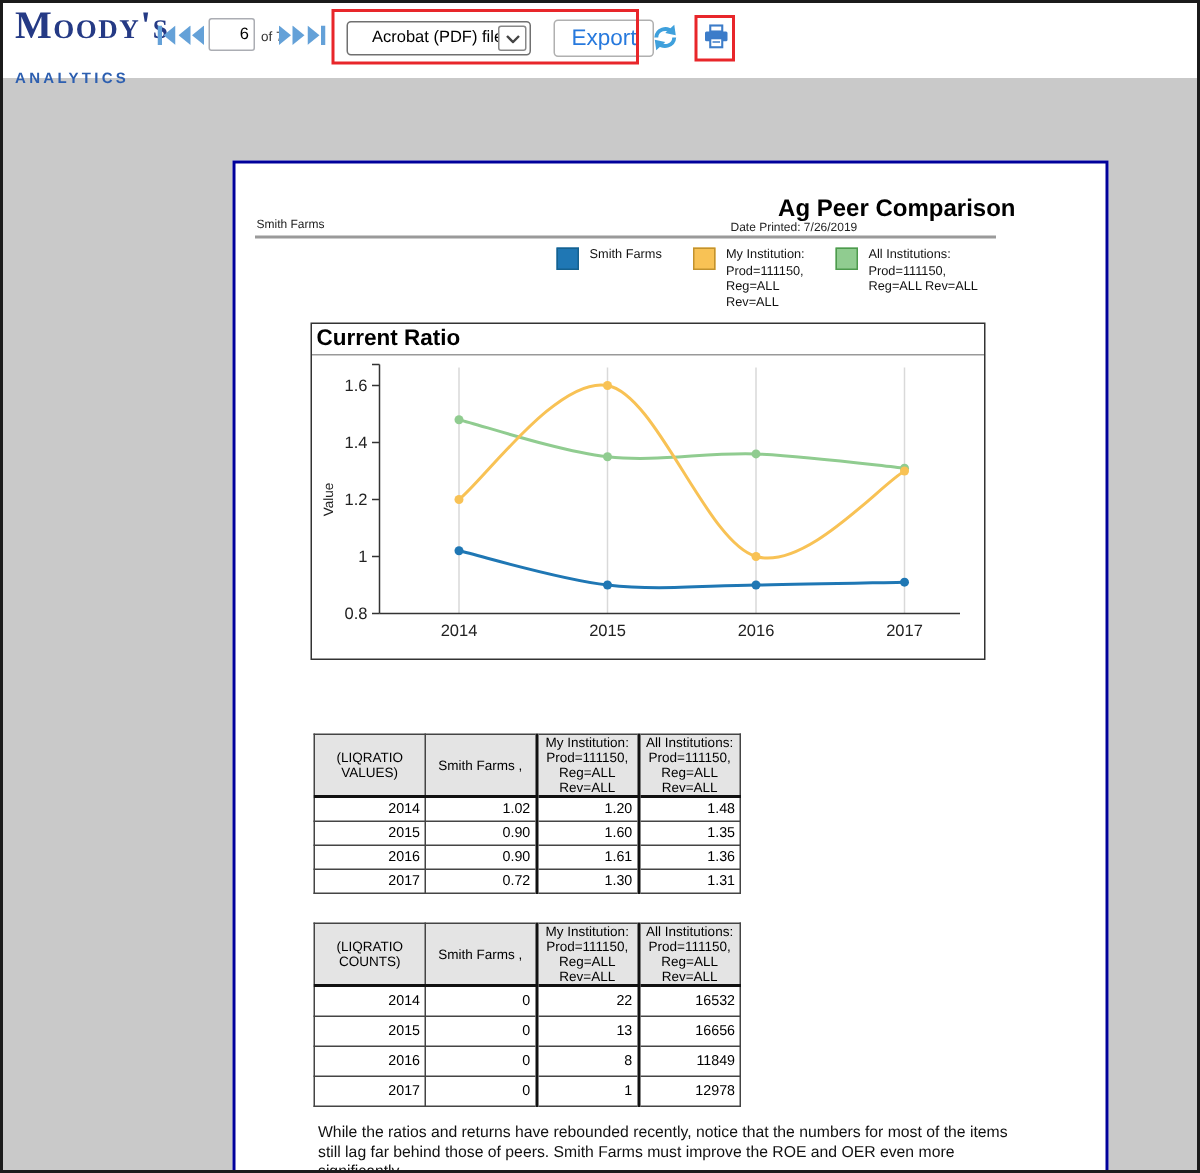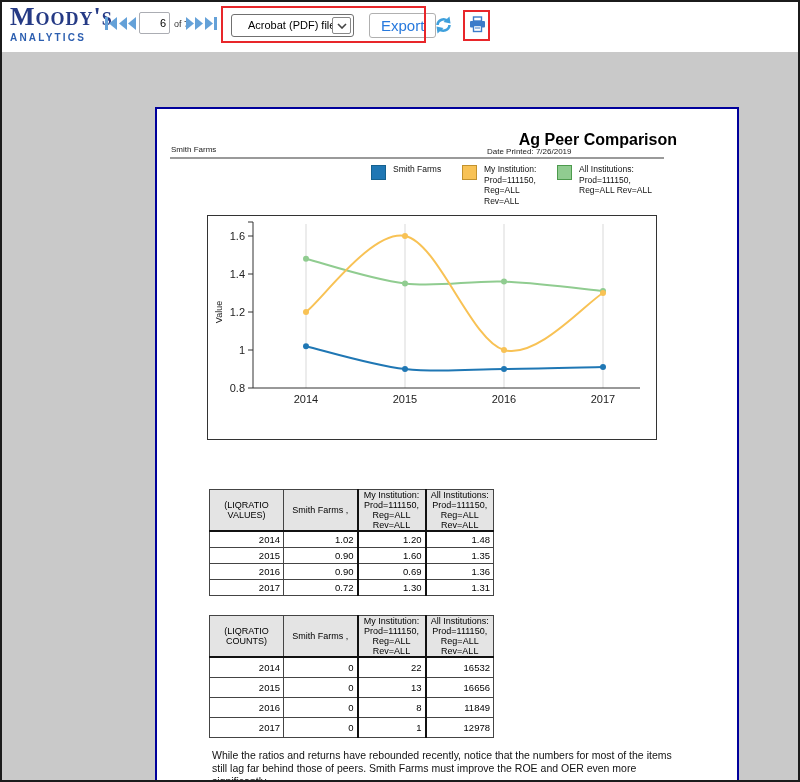--- a/index.html
+++ b/index.html
@@ -3,21 +3,21 @@
 <meta charset="utf-8">
 <style>
   * { box-sizing: border-box; margin: 0; padding: 0; }
   body { margin:0; font-family:"Liberation Sans", sans-serif; background:#fff; }
   .screen { position:relative; width:800px; height:782px; border:2px solid #1b1b1b; background:#fff; overflow:hidden; }
 
   
   .toolbar { position:absolute; left:0; top:0; width:100%; height:50px; background:#fff; z-index:2; }
   .logo { position:absolute; left:8px; top:3px; color:#253a85; }
   .logo-main { font-family:"Liberation Serif", serif; font-variant:small-caps; font-weight:700; font-size:26px; line-height:24px; letter-spacing:1px; }
-  .logo-sub { font-size:10px; font-weight:bold; letter-spacing:2.2px; color:#2d5fb0; margin-top:3px; }
+  .logo-sub { font-size:10px; font-weight:bold; letter-spacing:2.2px; color:#2d5fb0; margin-top:18px; }
   .navbtn { position:absolute; top:14px; width:20px; height:14px; cursor:pointer; background:none; border:none; padding:0; }
   .navbtn svg { display:block; }
   .page-input { position:absolute; left:137px; top:10px; width:31px; height:22px; border:1px solid #abadb3; border-radius:2px; font-size:11px; text-align:right; padding-right:3px; font-family:"Liberation Sans", sans-serif; }
   .of-label { position:absolute; left:172px; top:17px; font-size:9px; color:#333; }
   .dropdown { position:absolute; left:229px; top:12px; width:123px; height:23px; border:1px solid #707070; border-radius:3px; background:#fff; font-size:11px; line-height:21px; padding-left:16px; cursor:pointer; }
   .dd-arrow { position:absolute; right:2px; top:2px; bottom:2px; width:19px; border:1px solid #888; border-radius:2px; background:#fff; display:flex; align-items:center; justify-content:center; }
   .export-btn { position:absolute; left:367px; top:11px; height:25px; padding:0 11px; background:#fff; border:1px solid #b0b0b0; border-radius:3px; color:#2779dd; font-size:15px; font-family:"Liberation Sans", sans-serif; cursor:pointer; }
   .icon-btn { position:absolute; background:none; border:none; padding:0; cursor:pointer; }
 
   .red-annotation { position:absolute; border:2px solid #e8262a; pointer-events:none; z-index:5; }
@@ -139,20 +139,21 @@
 Rev=ALL</span>
       </div>
       <div class="legend-item" style="left:400px;">
         <span class="legend-swatch" style="background: rgb(144, 204, 144); border-color: rgb(77, 154, 77);"></span>
         <span class="legend-label">All Institutions:
 Prod=111150,
 Reg=ALL Rev=ALL</span>
       </div>
 
       <div class="chart-box">
+        <div class="chart-title">Current Ratio</div>
         <svg id="chart-svg" width="448" height="200">
             <line x1="98" y1="8" x2="98" y2="172" stroke="#d9d9d9"></line>
             <line x1="197" y1="8" x2="197" y2="172" stroke="#d9d9d9"></line>
             <line x1="296" y1="8" x2="296" y2="172" stroke="#d9d9d9"></line>
             <line x1="395" y1="8" x2="395" y2="172" stroke="#d9d9d9"></line>
             <line x1="45" y1="6" x2="45" y2="172" stroke="#333"></line>
             <line x1="45" y1="172" x2="432" y2="172" stroke="#333"></line>
             <line x1="40" y1="6" x2="45" y2="6" stroke="#333"></line>
             <line x1="40" y1="172" x2="45" y2="172" stroke="#333"></line>
             <text x="37" y="175.5" text-anchor="end" font-size="11" fill="#222">0.8</text>
@@ -216,21 +217,21 @@
         </tr>
         <tr class="data">
           <td>2015</td>
               <td>0.90</td>
           <td class="thick-left">1.60</td>
               <td class="thick-left">1.35</td>
         </tr>
         <tr class="data">
           <td>2016</td>
               <td>0.90</td>
-          <td class="thick-left">0.69</td>
+          <td class="thick-left">1.61</td>
               <td class="thick-left">1.36</td>
         </tr>
         <tr class="data">
           <td>2017</td>
               <td>0.72</td>
           <td class="thick-left">1.30</td>
               <td class="thick-left">1.31</td>
         </tr>
       </tbody>
         </table>

